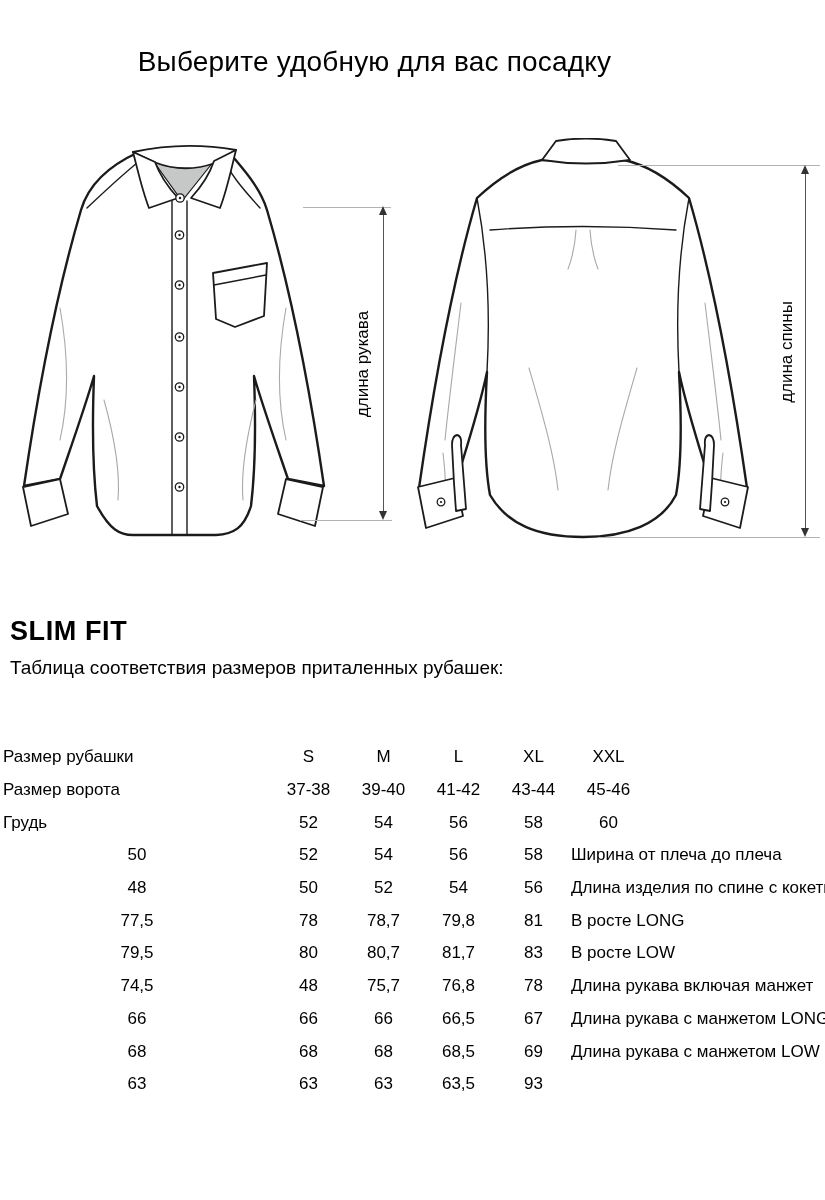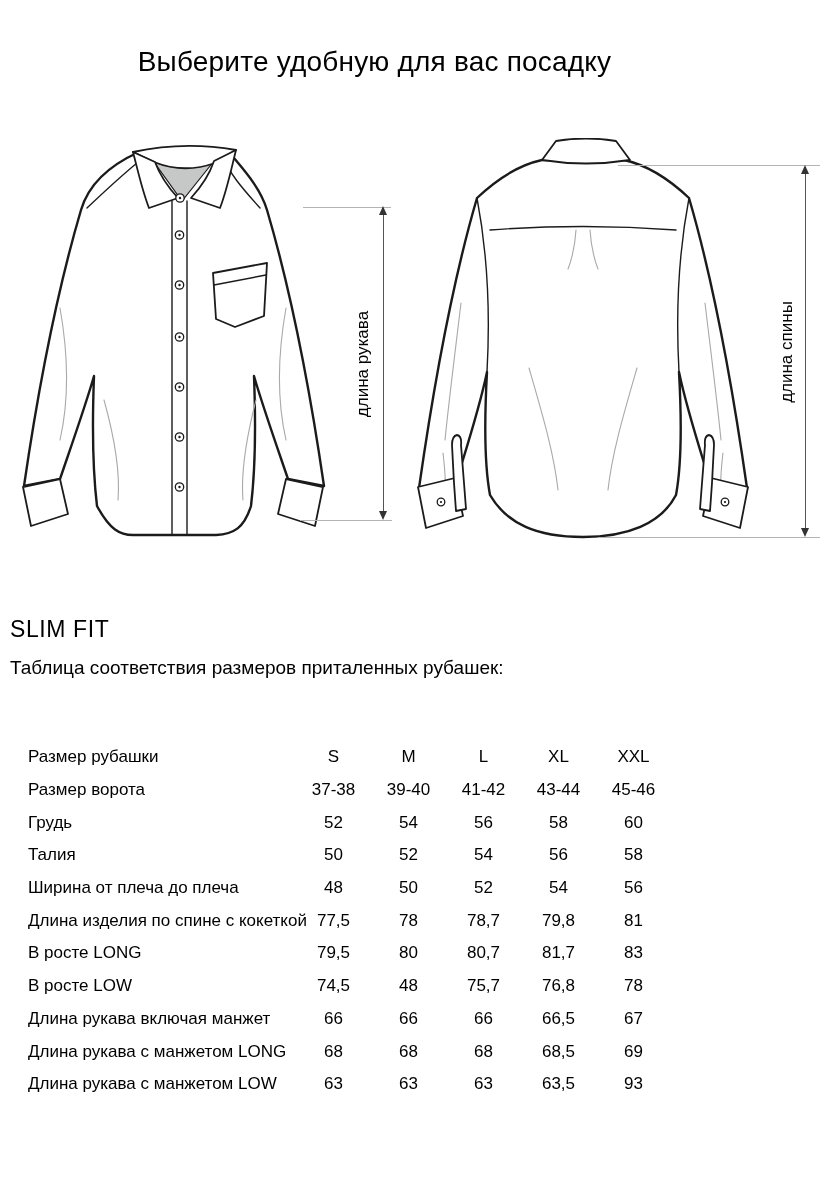--- a/index.html
+++ b/index.html
@@ -23,27 +23,27 @@
   .ext-line{position:absolute;height:1px;background:#b3b3b3;}
   .dim-line{position:absolute;width:1px;background:#555;}
   .arr{position:absolute;width:0;height:0;}
   .arr-up{border-left:4px solid transparent;border-right:4px solid transparent;border-bottom:9px solid #333;}
   .arr-down{border-left:4px solid transparent;border-right:4px solid transparent;border-top:9px solid #333;}
   .dim-label{
     position:absolute;width:160px;height:20px;text-align:center;
     font-size:17px;transform:rotate(-90deg);white-space:nowrap;
   }
   .section-heading{
-    left:10px;top:616px;font-size:23px;font-weight:400;letter-spacing:0.6px;
+    left:10px;top:616px;font-size:27px;font-weight:700;letter-spacing:0.6px;
   }
   .section-subtitle{
     left:10px;top:657px;font-size:19px;font-weight:400;
   }
   .size-table{
-    left:28px;top:741px;width:648px;
+    left:3px;top:741px;width:648px;
     display:grid;
     grid-template-columns:268px repeat(5,75px);
     grid-auto-rows:32.7px;
     font-size:17px;
   }
   .size-table .cell{
     display:flex;align-items:center;justify-content:center;white-space:nowrap;
   }
   .size-table .cell.lbl{justify-content:flex-start;}
 </style>
@@ -176,21 +176,20 @@
   <div class="cell">43-44</div>
   <div class="cell">45-46</div>
 
   <div class="cell lbl">Грудь</div>
   <div class="cell">52</div>
   <div class="cell">54</div>
   <div class="cell">56</div>
   <div class="cell">58</div>
   <div class="cell">60</div>
 
-  <div class="cell lbl">Талия</div>
   <div class="cell">50</div>
   <div class="cell">52</div>
   <div class="cell">54</div>
   <div class="cell">56</div>
   <div class="cell">58</div>
 
   <div class="cell lbl">Ширина от плеча до плеча</div>
   <div class="cell">48</div>
   <div class="cell">50</div>
   <div class="cell">52</div>

